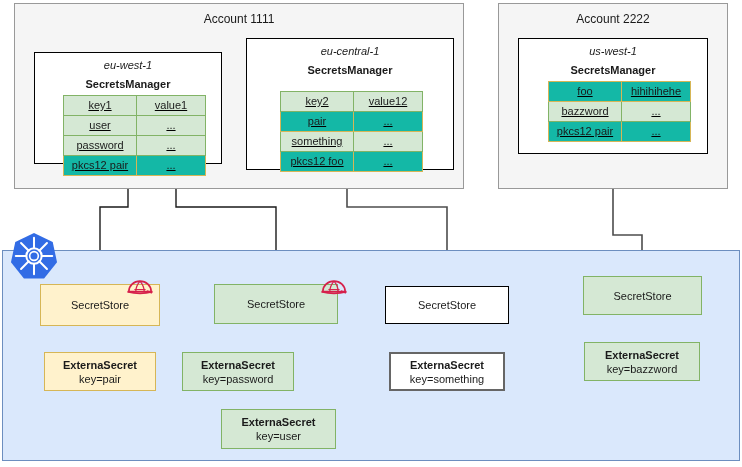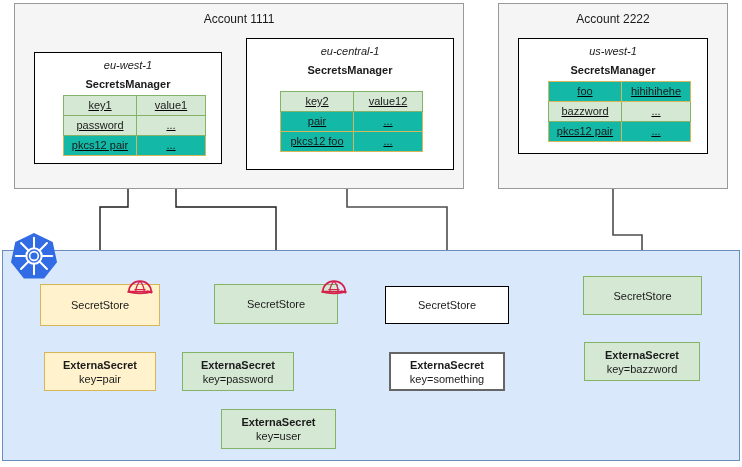--- a/index.html
+++ b/index.html
@@ -171,20 +171,24 @@
   <div class="abs region" style="left:34px; top:52px; width:188px; height:112px;">
     <div class="region-title">eu-west-1</div>
     <div class="region-subtitle">SecretsManager</div>
     <table class="sm-table" style="left:28px; top:42px; width:132px;">
       <tbody>
         <tr>
           <td class="cell-green" style="width:68px;">key1</td>
           <td class="cell-green" style="width:64px;">value1</td>
         </tr>
         <tr>
+          <td class="cell-green">user</td>
+          <td class="cell-green">...</td>
+        </tr>
+        <tr>
           <td class="cell-green">password</td>
           <td class="cell-green">...</td>
         </tr>
         <tr>
           <td class="cell-yellow">pkcs12 pair</td>
           <td class="cell-yellow">...</td>
         </tr>
       </tbody>
     </table>
   </div>
@@ -194,20 +198,24 @@
     <div class="region-subtitle">SecretsManager</div>
     <table class="sm-table" style="left:33px; top:52px; width:132px;">
       <tbody>
         <tr>
           <td class="cell-green" style="width:68px;">key2</td>
           <td class="cell-green" style="width:64px;">value12</td>
         </tr>
         <tr>
           <td class="cell-yellow">pair</td>
           <td class="cell-yellow">...</td>
+        </tr>
+        <tr>
+          <td class="cell-green">something</td>
+          <td class="cell-green">...</td>
         </tr>
         <tr>
           <td class="cell-yellow">pkcs12 foo</td>
           <td class="cell-yellow">...</td>
         </tr>
       </tbody>
     </table>
   </div>
 
   <div class="abs account" style="left:498px; top:3px; width:230px; height:186px;">

